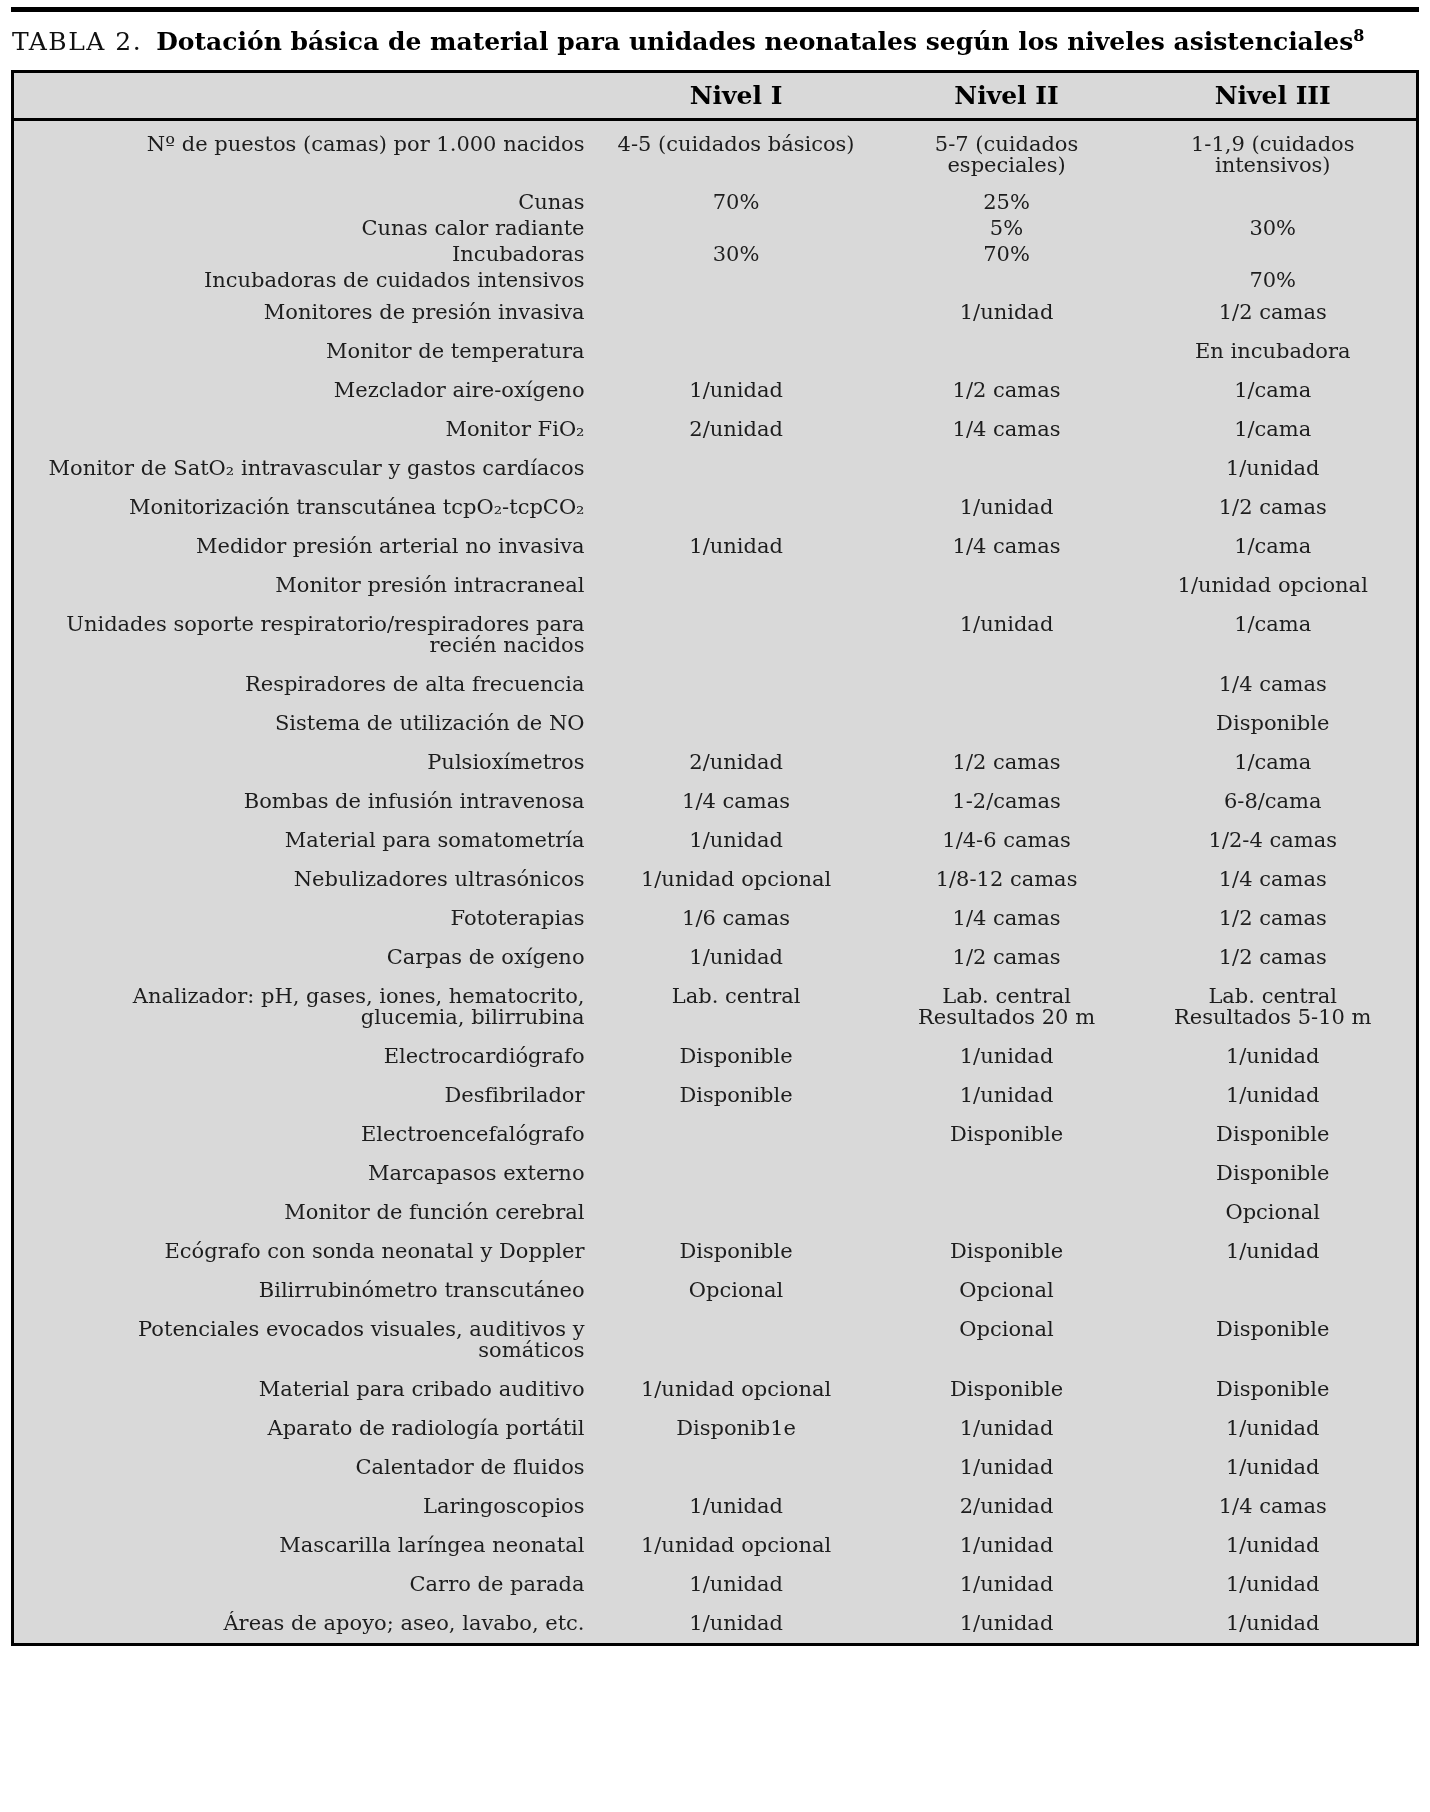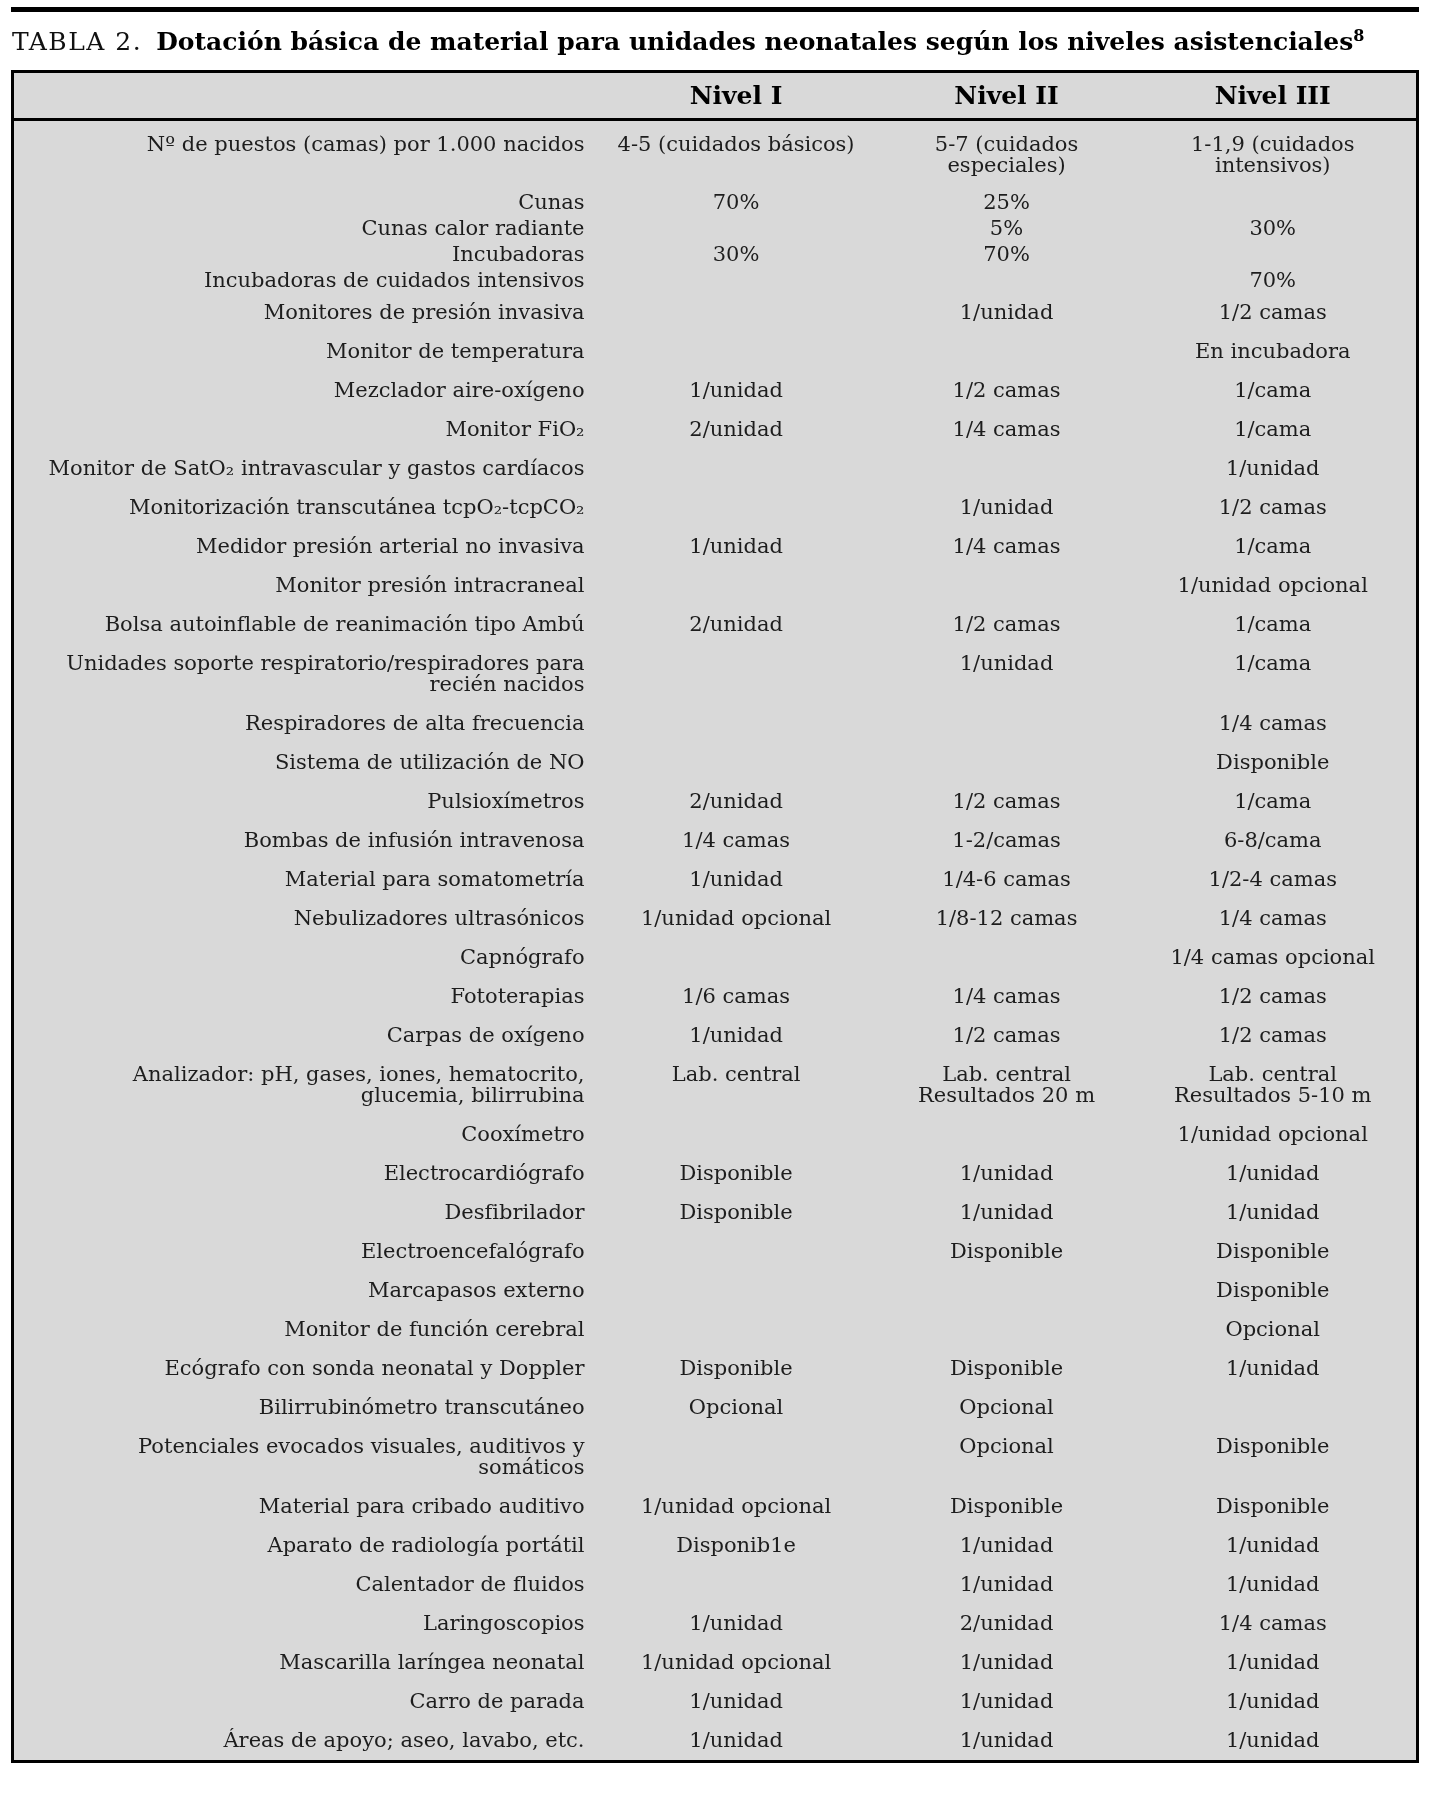--- a/index.html
+++ b/index.html
@@ -173,26 +173,20 @@
           <td class="val">1/4 camas</td>
           <td class="val">1/cama</td>
         </tr>
         <tr>
           <td class="label">Monitor presión intracraneal</td>
           <td class="val"></td>
           <td class="val"></td>
           <td class="val">1/unidad opcional</td>
         </tr>
         <tr>
-          <td class="label">Bolsa autoinflable de reanimación tipo Ambú</td>
-          <td class="val">2/unidad</td>
-          <td class="val">1/2 camas</td>
-          <td class="val">1/cama</td>
-        </tr>
-        <tr>
           <td class="label">Unidades soporte respiratorio/respiradores para recién nacidos</td>
           <td class="val"></td>
           <td class="val">1/unidad</td>
           <td class="val">1/cama</td>
         </tr>
         <tr>
           <td class="label">Respiradores de alta frecuencia</td>
           <td class="val"></td>
           <td class="val"></td>
           <td class="val">1/4 camas</td>
@@ -219,26 +213,20 @@
           <td class="label">Material para somatometría</td>
           <td class="val">1/unidad</td>
           <td class="val">1/4-6 camas</td>
           <td class="val">1/2-4 camas</td>
         </tr>
         <tr>
           <td class="label">Nebulizadores ultrasónicos</td>
           <td class="val">1/unidad opcional</td>
           <td class="val">1/8-12 camas</td>
           <td class="val">1/4 camas</td>
-        </tr>
-        <tr>
-          <td class="label">Capnógrafo</td>
-          <td class="val"></td>
-          <td class="val"></td>
-          <td class="val">1/4 camas opcional</td>
         </tr>
         <tr>
           <td class="label">Fototerapias</td>
           <td class="val">1/6 camas</td>
           <td class="val">1/4 camas</td>
           <td class="val">1/2 camas</td>
         </tr>
         <tr>
           <td class="label">Carpas de oxígeno</td>
           <td class="val">1/unidad</td>
@@ -247,26 +235,20 @@
         </tr>
         <tr>
           <td class="label">Analizador: pH, gases, iones, hematocrito, glucemia, bilirrubina</td>
           <td class="val">Lab. central</td>
           <td class="val">Lab. central
 Resultados 20 m</td>
           <td class="val">Lab. central
 Resultados 5-10 m</td>
         </tr>
         <tr>
-          <td class="label">Cooxímetro</td>
-          <td class="val"></td>
-          <td class="val"></td>
-          <td class="val">1/unidad opcional</td>
-        </tr>
-        <tr>
           <td class="label">Electrocardiógrafo</td>
           <td class="val">Disponible</td>
           <td class="val">1/unidad</td>
           <td class="val">1/unidad</td>
         </tr>
         <tr>
           <td class="label">Desfibrilador</td>
           <td class="val">Disponible</td>
           <td class="val">1/unidad</td>
           <td class="val">1/unidad</td>

